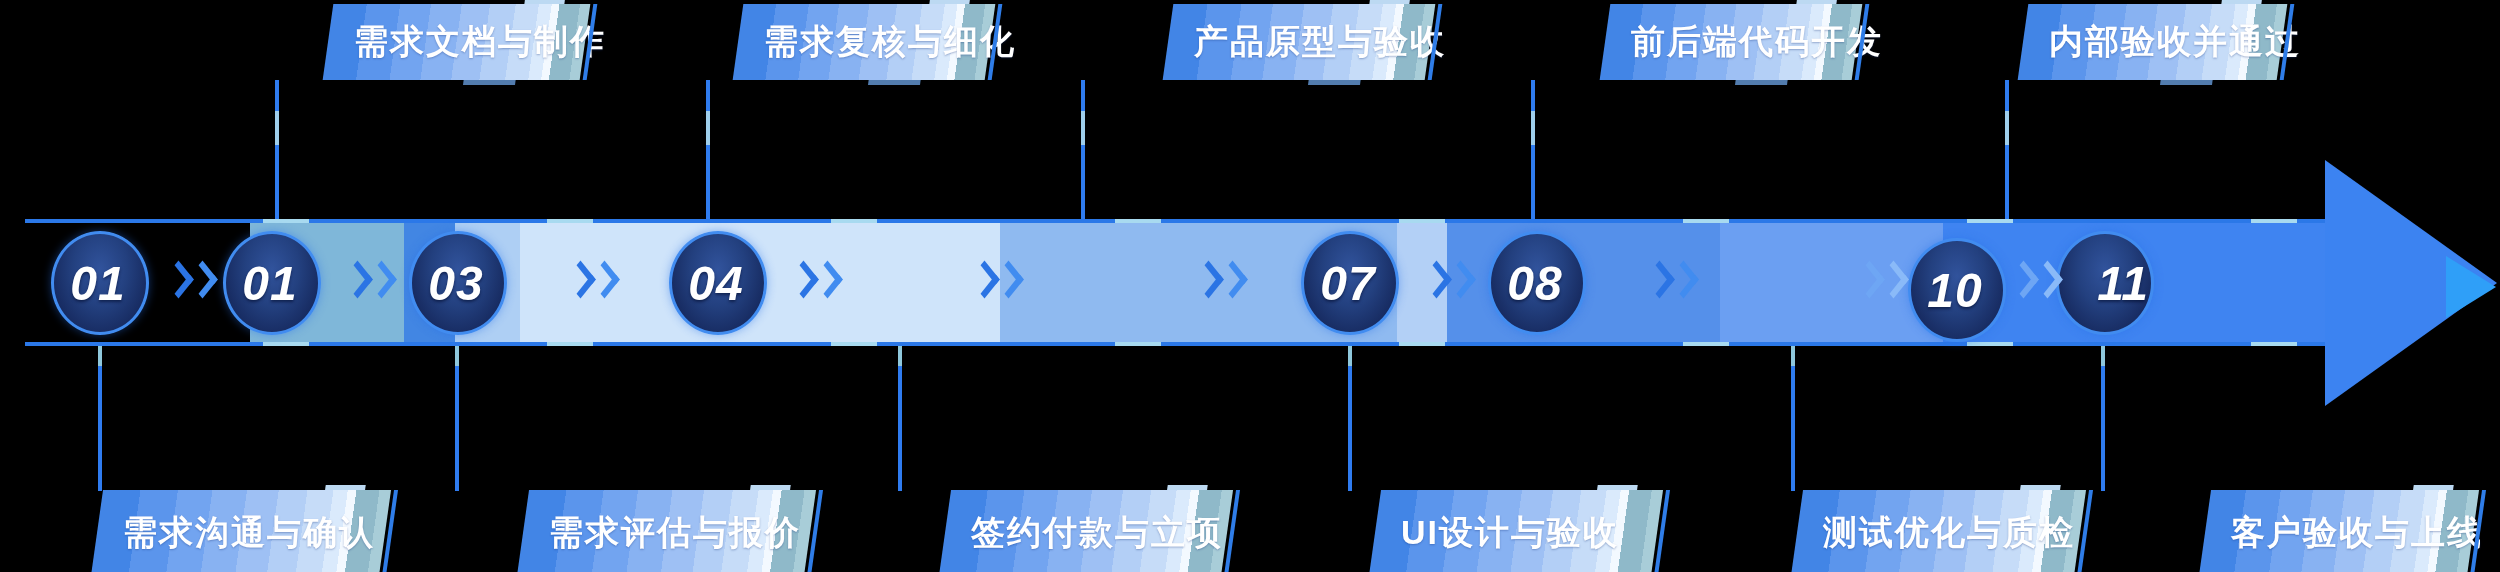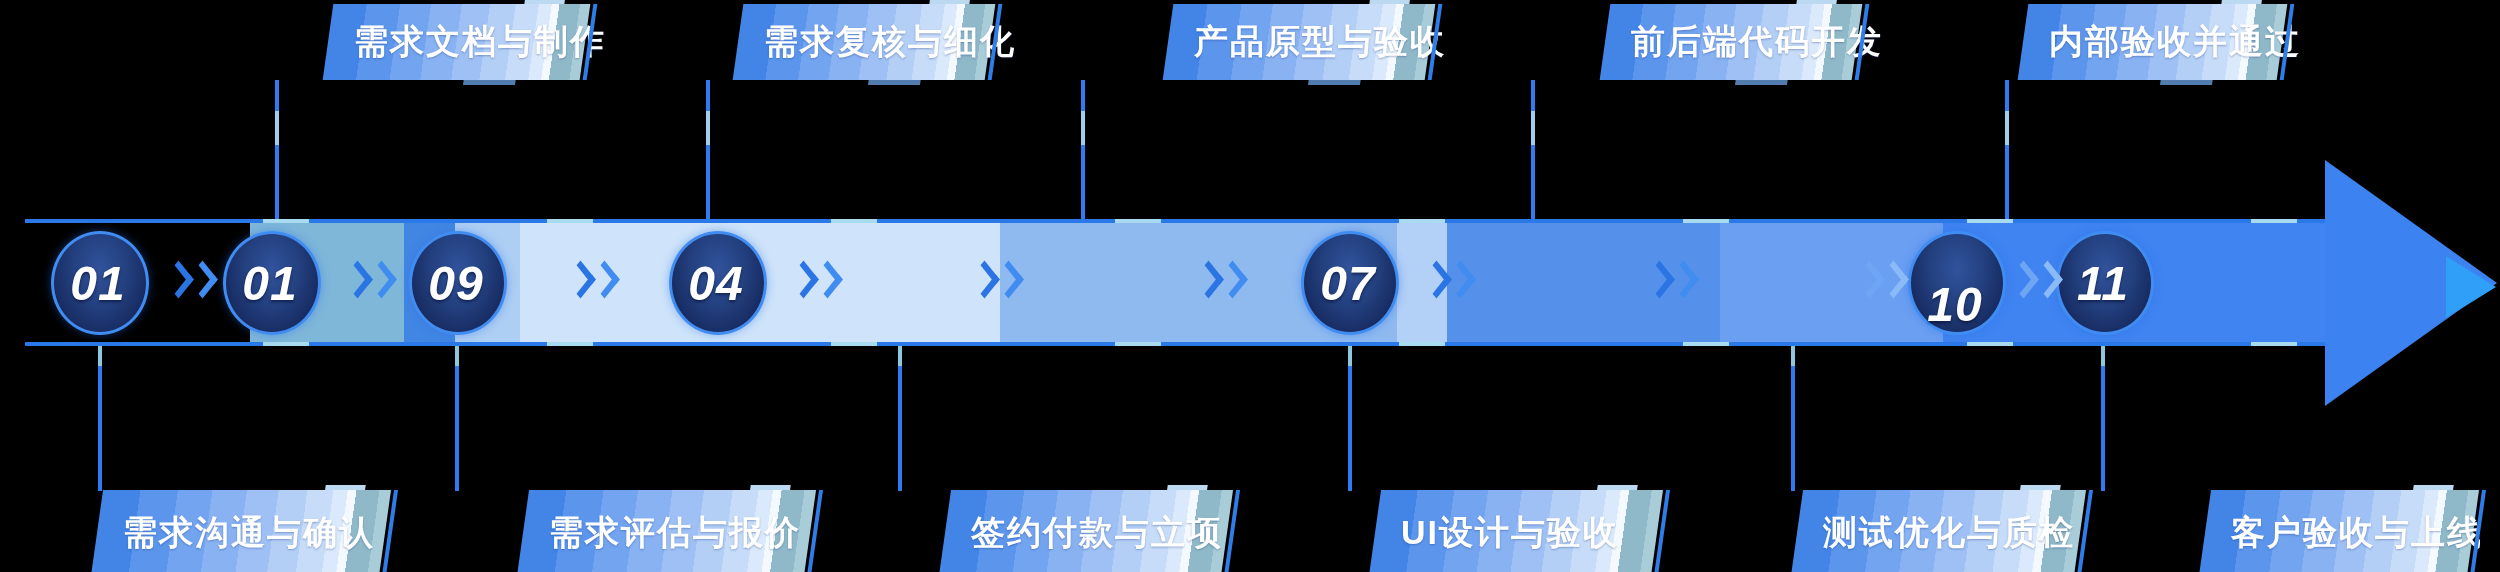--- a/index.html
+++ b/index.html
@@ -177,32 +177,35 @@
       </div>
     </div>
   <div class="layer" id="circles">
       <div class="circle" style="left: 51px; top: 231px;">
         <span class="num">01</span>
       </div>
       <div class="circle" style="left: 223px; top: 231px;">
         <span class="num">01</span>
       </div>
       <div class="circle" style="left: 409px; top: 231px;">
-        <span class="num">09</span>
+        <span class="num">03</span>
       </div>
       <div class="circle" style="left: 669px; top: 231px;">
         <span class="num">04</span>
       </div>
       <div class="circle" style="left: 1301px; top: 231px; text-align: right;">
         <span class="num">07</span>
       </div>
-      <div class="circle" style="left: 1908px; top: 231px; align-items: flex-end;">
+      <div class="circle" style="left: 1488px; top: 231px;">
+        <span class="num">08</span>
+      </div>
+      <div class="circle" style="left: 1908px; top: 238px;">
         <span class="num">10</span>
       </div>
-      <div class="circle" style="left: 2056px; top: 231px;">
+      <div class="circle" style="left: 2056px; top: 231px; justify-content: flex-end;">
         <span class="num">11</span>
       </div>
     </div>
   <div class="layer" id="chevrons">
       <div class="chevrons" style="left: 162px; top: 266px;">
         <span class="chev c1"></span>
         <span class="chev c2"></span>
       </div>
       <div class="chevrons" style="left: 341px; top: 266px;">
         <span class="chev c1"></span>

